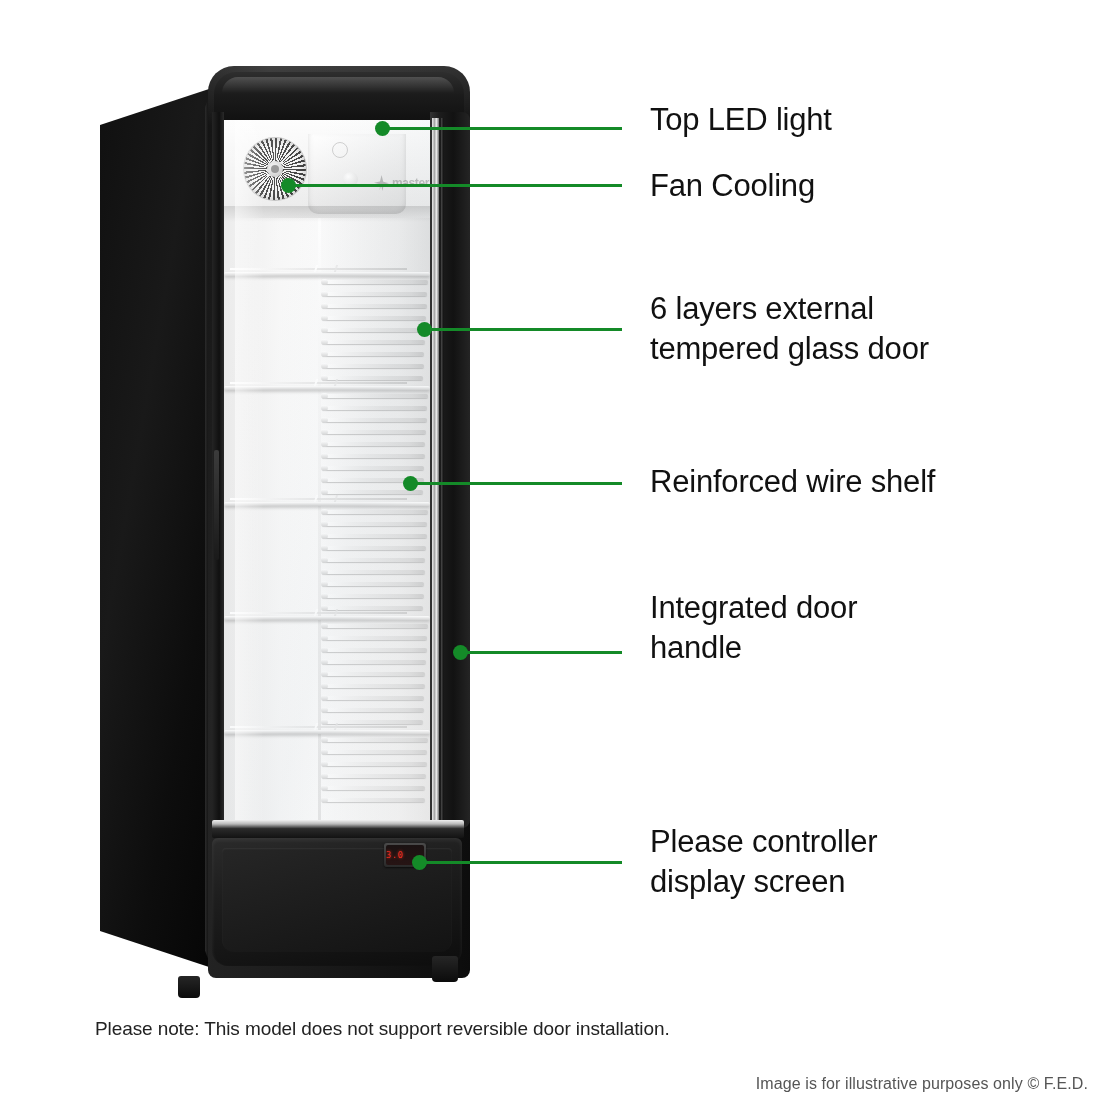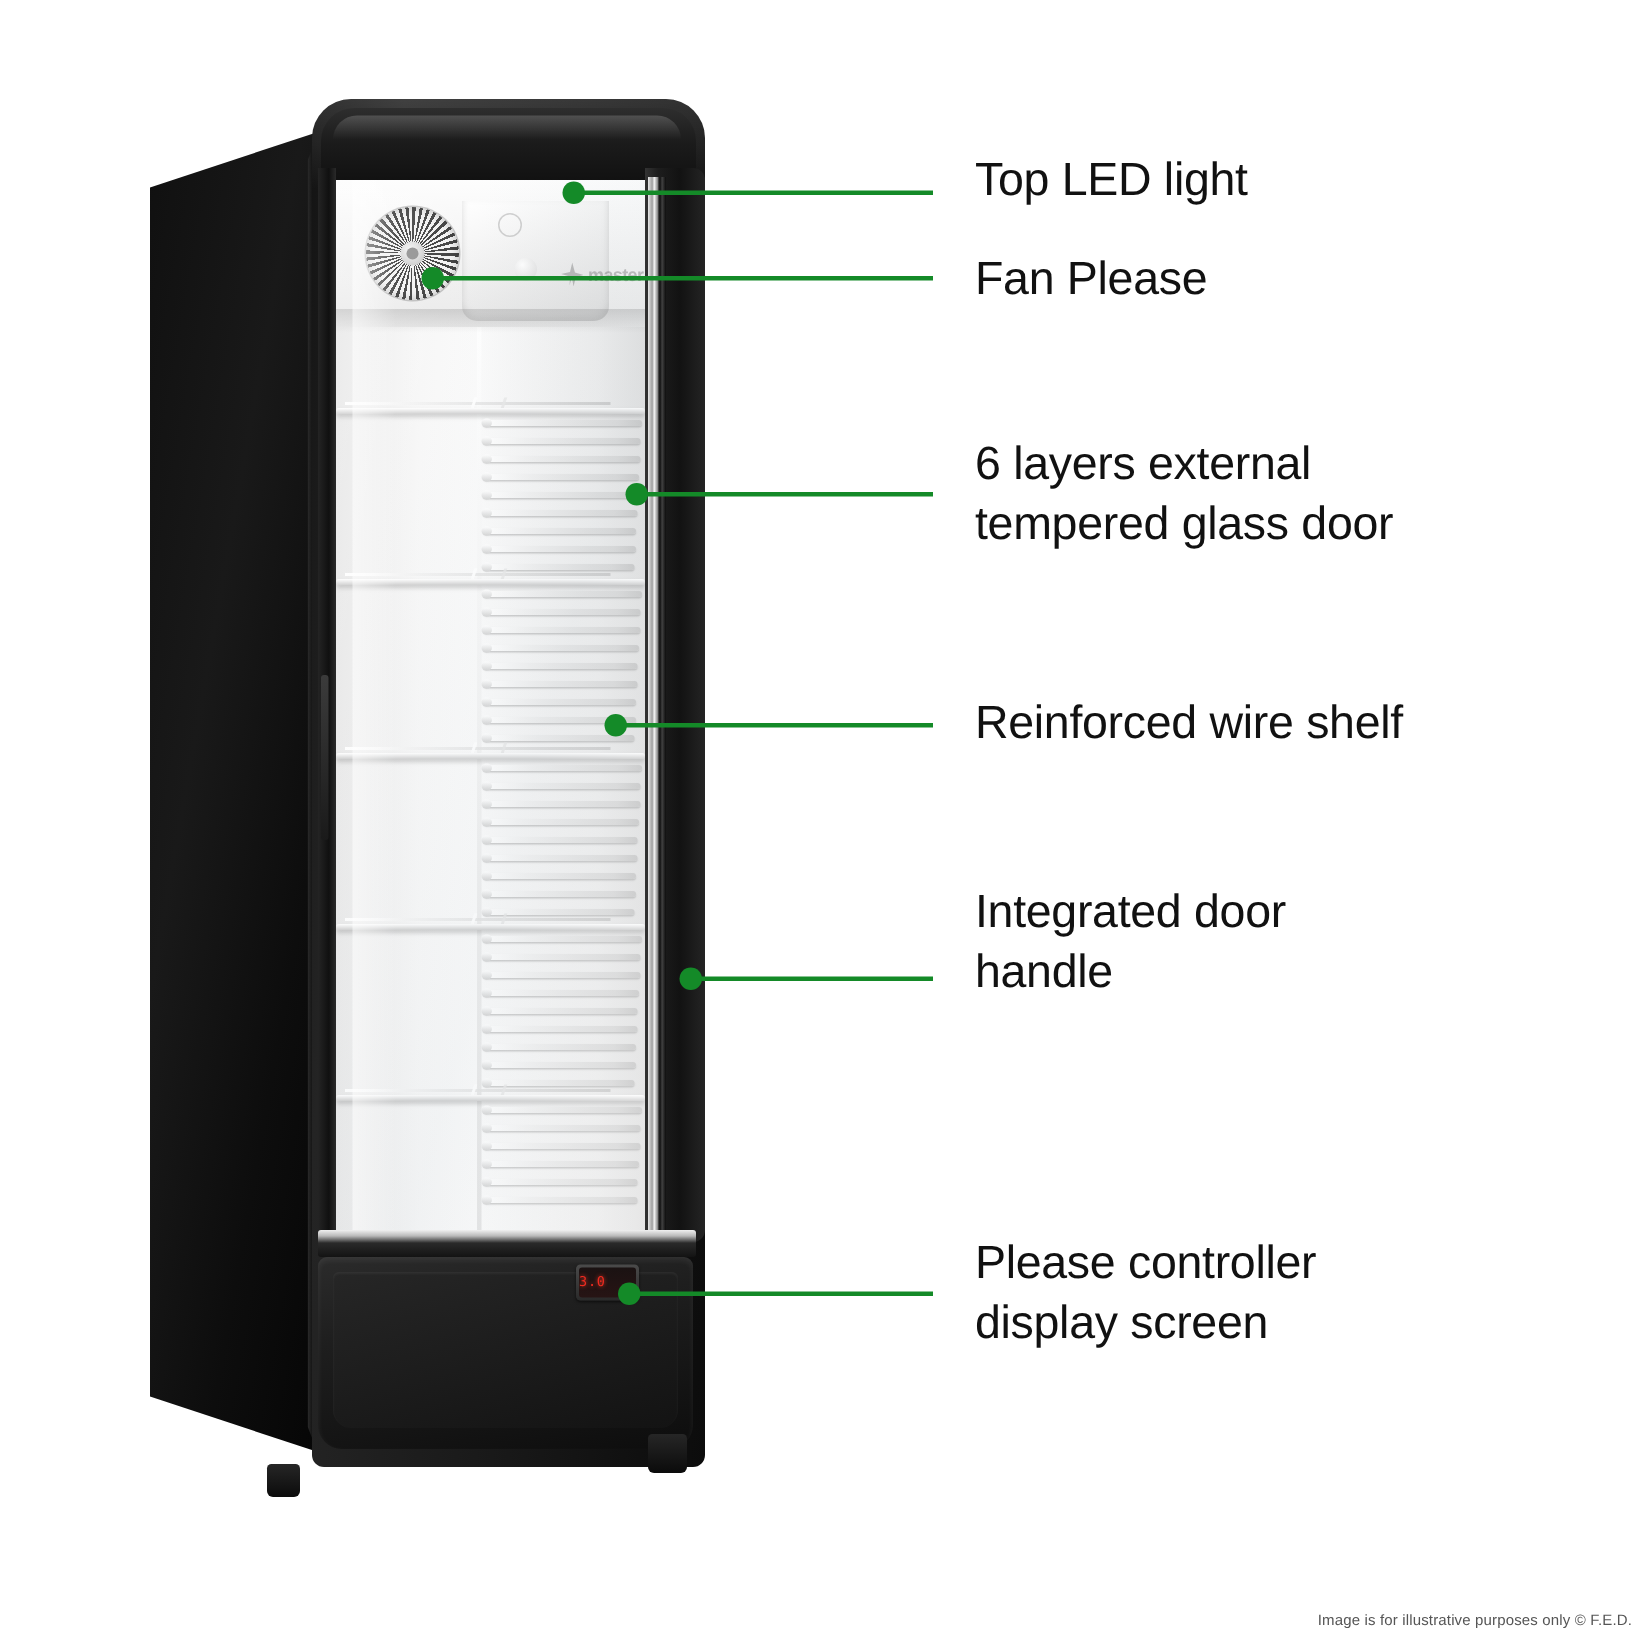--- a/index.html
+++ b/index.html
@@ -273,21 +273,21 @@
   }
 
   
   .note{
     position:absolute; left:95px; top:1018px;
     font-size:19px; color:#222; letter-spacing:-.1px;
     font-family:"Liberation Sans", sans-serif;
   }
   .disclaimer{
     position:absolute; right:12px; top:1075px;
-    font-size:10px; color:#555;
+    font-size:16px; color:#555;
     font-family:"Liberation Sans", sans-serif;
     letter-spacing:.1px;
   }
 </style>
 </head>
 <body>
 
 <div id="stage">
 
   <div class="product">
@@ -427,33 +427,34 @@
     <div class="foot f1"></div>
     <div class="foot f2"></div>
   </div>
 
   <div id="callouts">
       <div class="callout-line" style="left: 382px; top: 127px; width: 240px;"></div>
       <div class="callout-dot" style="left: 375px; top: 121px;"></div>
       <div class="callout-label" style="top: 100px; text-align: right;">Top LED light</div>
       <div class="callout-line" style="left: 288px; top: 184px; width: 334px;"></div>
       <div class="callout-dot" style="left: 281px; top: 178px;"></div>
-      <div class="callout-label" style="top: 166px;">Fan Please</div>
+      <div class="callout-label" style="top: 166px;">Fan Cooling</div>
       <div class="callout-line" style="left: 424px; top: 328px; width: 198px;"></div>
       <div class="callout-dot" style="left: 417px; top: 322px;"></div>
       <div class="callout-label" style="top: 289px;">6 layers external
 tempered glass door</div>
       <div class="callout-line" style="left: 410px; top: 482px; width: 212px;"></div>
       <div class="callout-dot" style="left: 403px; top: 476px;"></div>
       <div class="callout-label" style="top: 462px;">Reinforced wire shelf</div>
       <div class="callout-line" style="left: 460px; top: 651px; width: 162px;"></div>
       <div class="callout-dot" style="left: 453px; top: 645px;"></div>
       <div class="callout-label" style="top: 588px;">Integrated door
 handle</div>
       <div class="callout-line" style="left: 419px; top: 861px; width: 203px;"></div>
       <div class="callout-dot" style="left: 412px; top: 855px;"></div>
       <div class="callout-label" style="top: 822px;">Please controller
 display screen</div>
     </div>
 
+  <div class="note">Please note: This model does not support reversible door installation.</div>
   <div class="disclaimer">Image is for illustrative purposes only  © F.E.D.</div>
 
 </div>
 
 </body></html>

